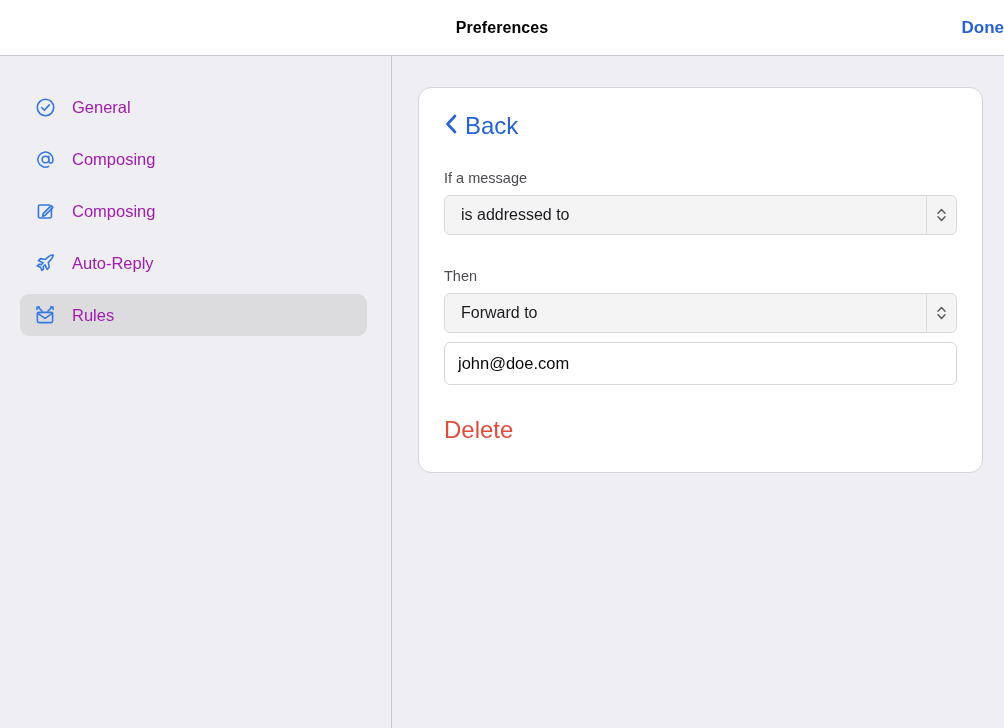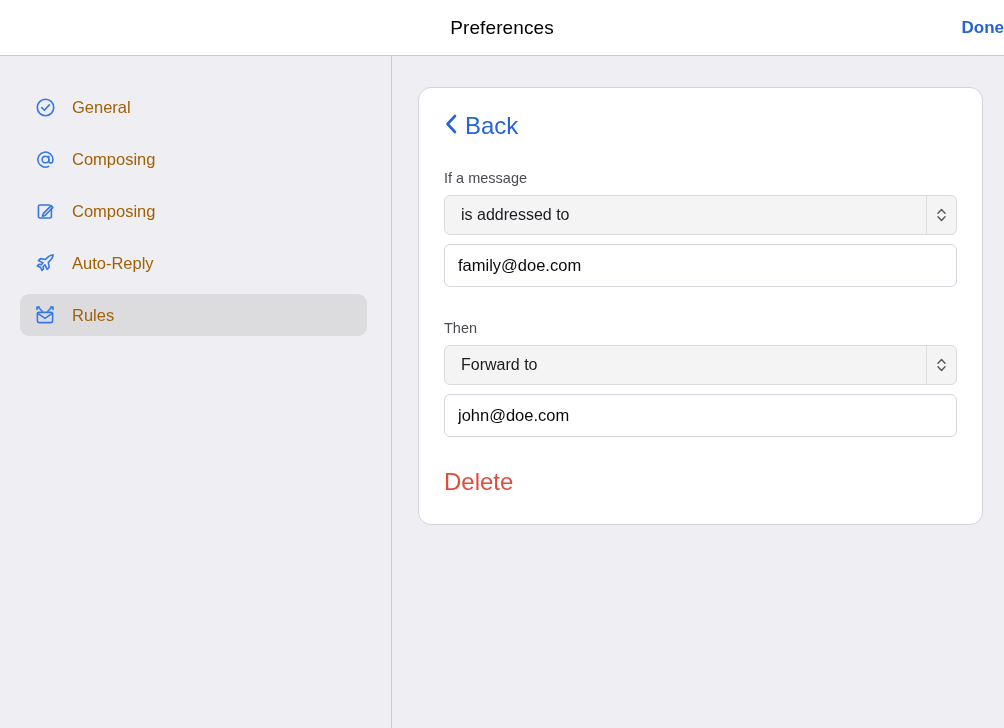--- a/index.html
+++ b/index.html
@@ -18,22 +18,22 @@
   .titlebar {
     position: relative;
     height: 56px;
     background: #ffffff;
     border-bottom: 1px solid #c9c9d1;
     display: flex;
     align-items: center;
     justify-content: center;
   }
   .titlebar-title {
-    font-size: 19px;
-    font-weight: normal;
+    font-size: 16px;
+    font-weight: bold;
     color: #000000;
     letter-spacing: .1px;
   }
   .titlebar-done {
     position: absolute;
     right: 0px;
     top: 18px;
     font-size: 17px;
     font-weight: bold;
     color: #2563d6;
@@ -68,21 +68,21 @@
   .nav-item.selected { background: #dcdcdf; }
   .nav-item + .nav-item { margin-top: 10px; }
   .nav-icon {
     width: 22px; height: 22px;
     display: flex; align-items: center; justify-content: center;
     flex: 0 0 22px;
   }
   .nav-icon svg { display: block; }
   .nav-label {
     font-size: 16.5px;
-    color: #a16207;
+    color: #a21caf;
   }
 
   
   .main {
     flex: 1;
     position: relative;
     background: #eeeef3;
   }
   .card {
     position: absolute;
@@ -258,21 +258,20 @@
         <div class="select-box">
           <span class="select-value">is addressed to</span>
           <span class="select-arrows">
             <svg width="11" height="18" viewBox="0 0 11 18">
               <path d="M2 7.3 L5.5 3.6 L9 7.3" fill="none" stroke="#5b5b63" stroke-width="1.5" stroke-linecap="round" stroke-linejoin="round"></path>
               <path d="M2 10.7 L5.5 14.4 L9 10.7" fill="none" stroke="#5b5b63" stroke-width="1.5" stroke-linecap="round" stroke-linejoin="round"></path>
             </svg>
           </span>
         </div>
 
-        <input class="text-input" type="text" value="family@doe.com" style="">
       </div>
 
       <div class="group-gap"></div>
 
       
       <div>
         <div class="field-label">Then</div>
 
         <div class="select-box">
           <span class="select-value">Forward to</span>

